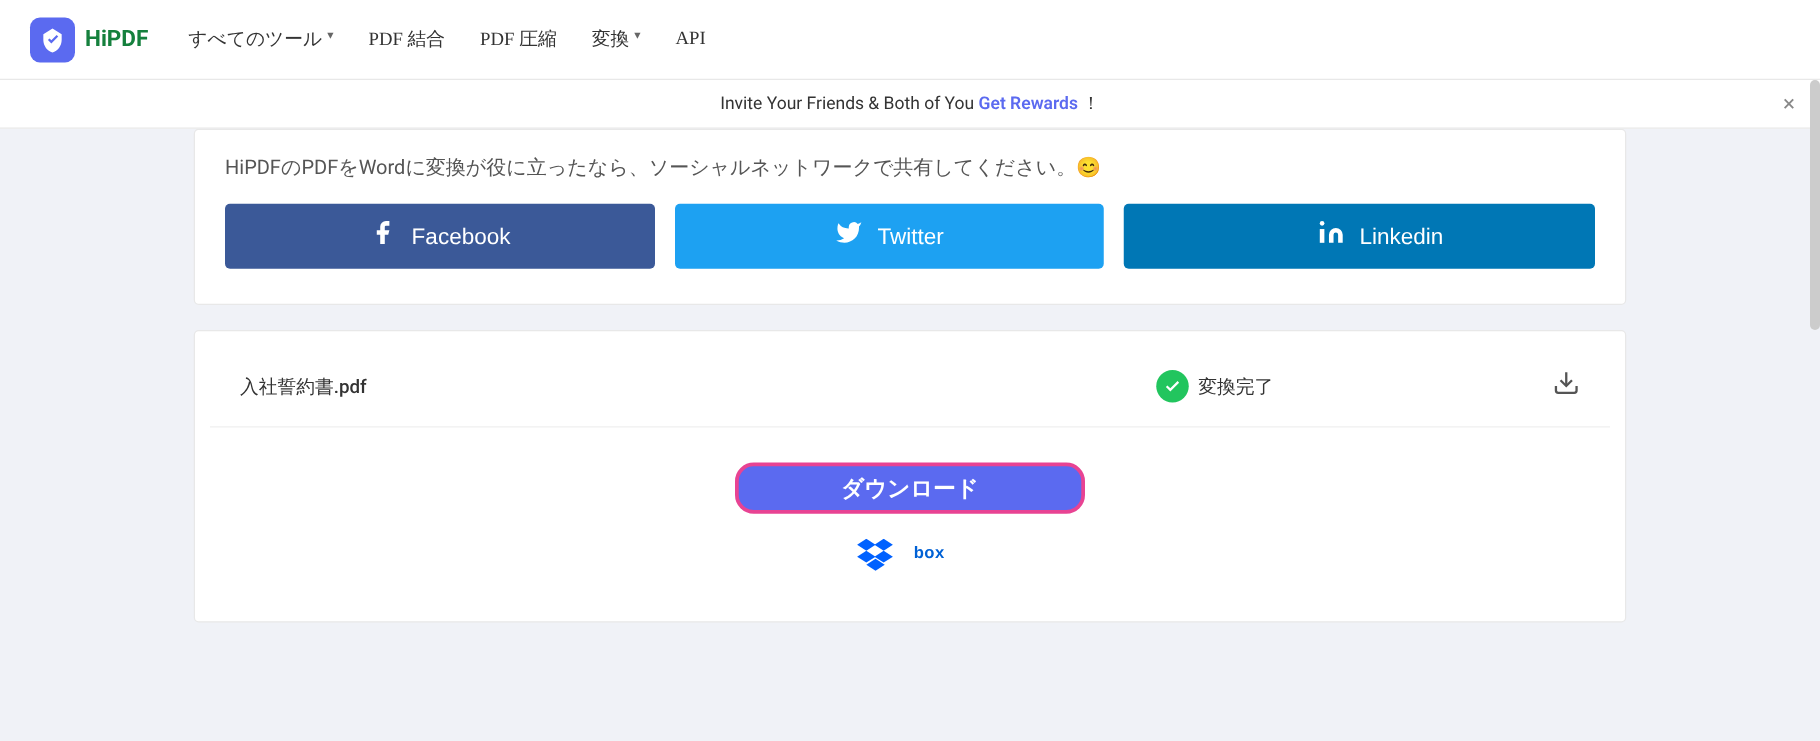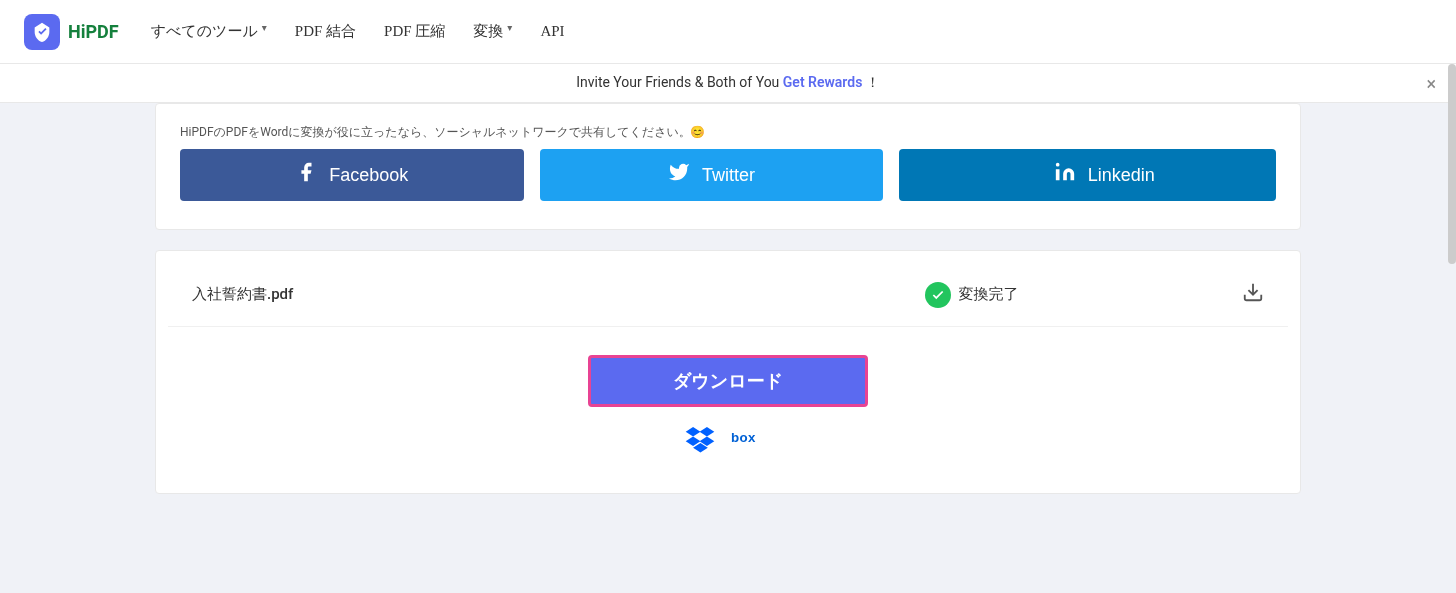--- a/index.html
+++ b/index.html
@@ -151,23 +151,23 @@
 
     
     .social-share-section {
       background: #fff;
       border: 1px solid #e8e8e8;
       border-radius: 4px;
       padding: 20px 24px 28px;
       margin-bottom: 0;
     }
     .social-desc {
-      font-size: 12px;
+      font-size: 16px;
       color: #555;
-      margin-bottom: 8px;
+      margin-bottom: 18px;
     }
     .social-buttons {
       display: flex;
       gap: 16px;
     }
     .social-btn {
       flex: 1;
       height: 52px;
       border: none;
       border-radius: 4px;
@@ -239,24 +239,24 @@
     
     .download-area {
       padding: 28px 24px;
       display: flex;
       flex-direction: column;
       align-items: center;
       gap: 20px;
     }
     .download-main-btn {
       width: 280px;
-      height: 52px;
+      height: 41px;
       background: #5b6af0;
       border: 3px solid #e84393;
-      border-radius: 4px;
+      border-radius: 15px;
       color: white;
       font-size: 18px;
       font-weight: 600;
       cursor: pointer;
       display: flex;
       align-items: center;
       justify-content: center;
     }
     .cloud-storage {
       display: flex;

